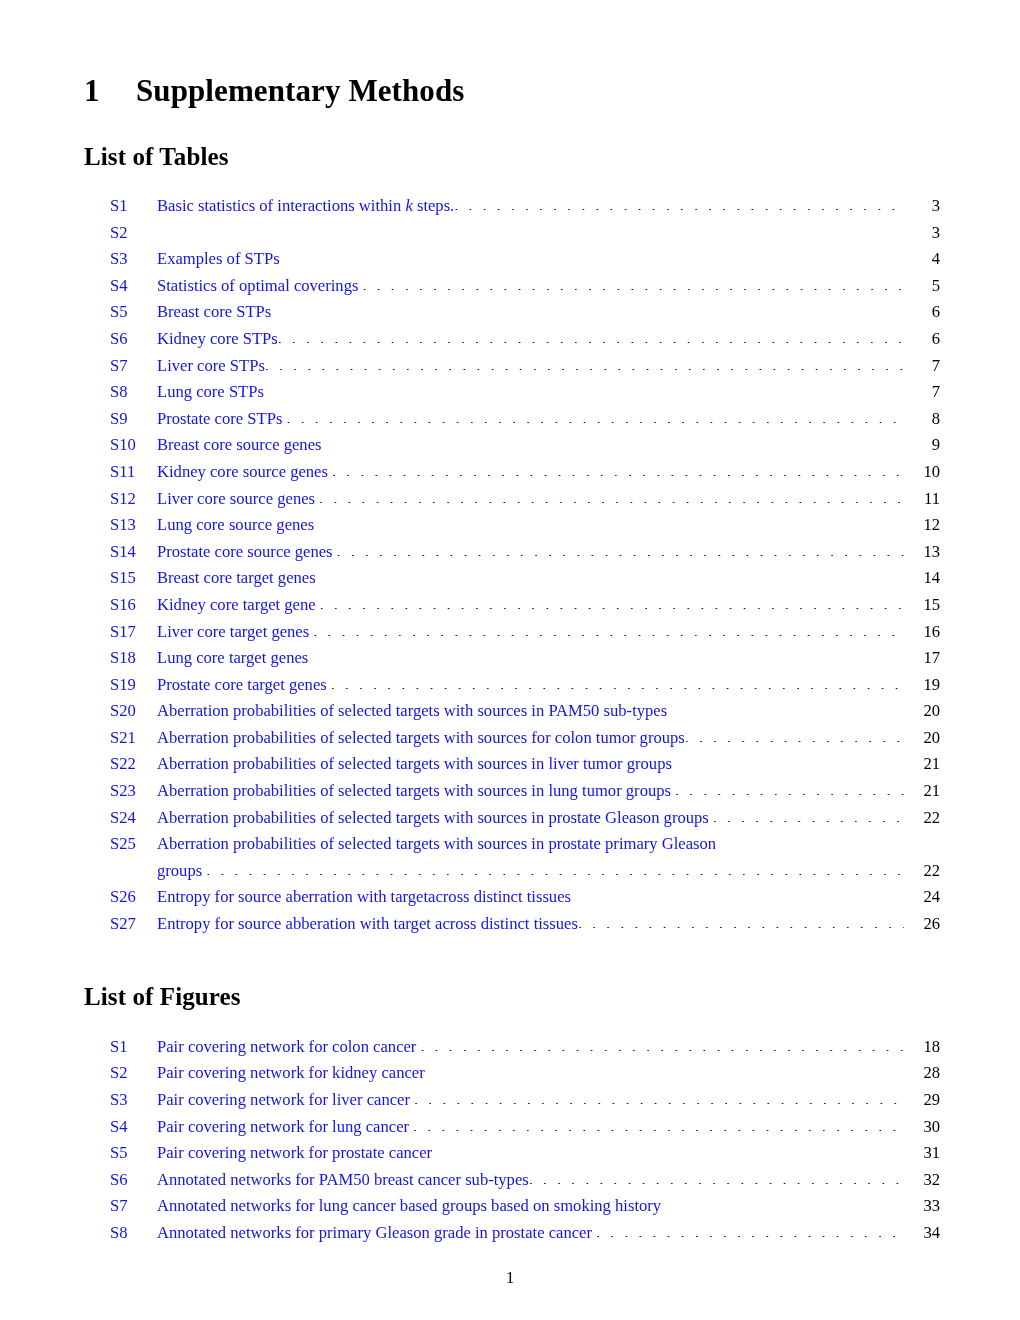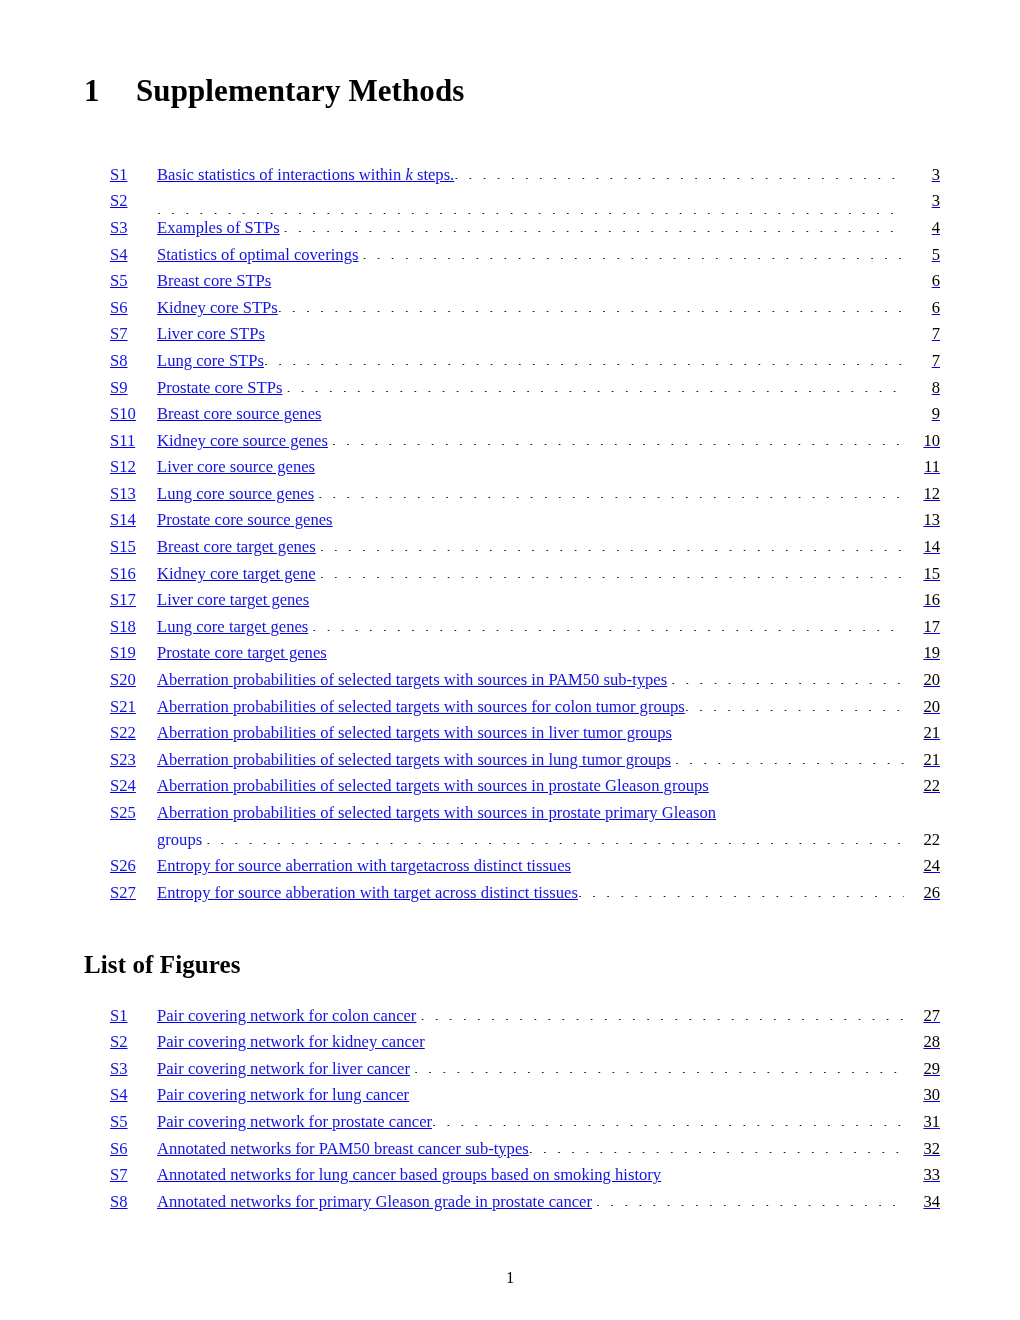--- a/index.html
+++ b/index.html
@@ -58,21 +58,20 @@
   }
   .toc-entry {
     position: relative;
     display: flex;
     align-items: flex-end;
     font-size: 16.6px;
     line-height: 26.6px;
     color: #0000ee;
     padding-left: 26px;
     white-space: nowrap;
-    text-decoration: underline;
   }
   .toc-label {
     flex: 0 0 auto;
     width: 47px;
     color: #1414e0;
   }
   .toc-text-wrap {
     flex: 1 1 auto;
     display: flex;
     align-items: baseline;
@@ -146,20 +145,21 @@
 
 <div class="page">
   <div class="content">
 
     <h1 class="section-heading">
       <span class="sec-num">1</span><span>Supplementary Methods</span>
     </h1>
 
     <div class="gap-after-section"></div>
 
+    <h2 class="list-heading">List of Tables</h2>
 
     <div class="gap-after-tables-heading"></div>
 
     <ul class="toc" id="tables-toc">
         <li class="toc-entry tight">
           <span class="toc-label">S1</span>
           <span class="toc-text-wrap">
             <span class="toc-title">Basic statistics of interactions within <span class="mathit">k</span> steps.</span>
             <span class="toc-leader">. . . . . . . . . . . . . . . . . . . . . . . . . . . . . . . . . . . . . . . . . . . . . . . . . . . . . . . . . . . . . . . . . . . . . . . . . . . . . . . . </span>
           </span>
@@ -387,21 +387,21 @@
 
     <div class="gap-after-figures-heading"></div>
 
     <ul class="toc" id="figures-toc">
         <li class="toc-entry">
           <span class="toc-label">S1</span>
           <span class="toc-text-wrap">
             <span class="toc-title">Pair covering network for colon cancer</span>
             <span class="toc-leader">. . . . . . . . . . . . . . . . . . . . . . . . . . . . . . . . . . . . . . . . . . . . . . . . . . . . . . . . . . . . . . . . . . . . . . . . . . . . . . . . </span>
           </span>
-          <span class="toc-page">27</span>
+          <span class="toc-page">18</span>
         </li>
         <li class="toc-entry tight">
           <span class="toc-label">S2</span>
           <span class="toc-text-wrap">
             <span class="toc-title">Pair covering network for kidney cancer</span>
             <span class="toc-leader">. . . . . . . . . . . . . . . . . . . . . . . . . . . . . . . . . . . . . . . . . . . . . . . . . . . . . . . . . . . . . . . . . . . . . . . . . . . . . . . . </span>
           </span>
           <span class="toc-page">28</span>
         </li>
         <li class="toc-entry">

